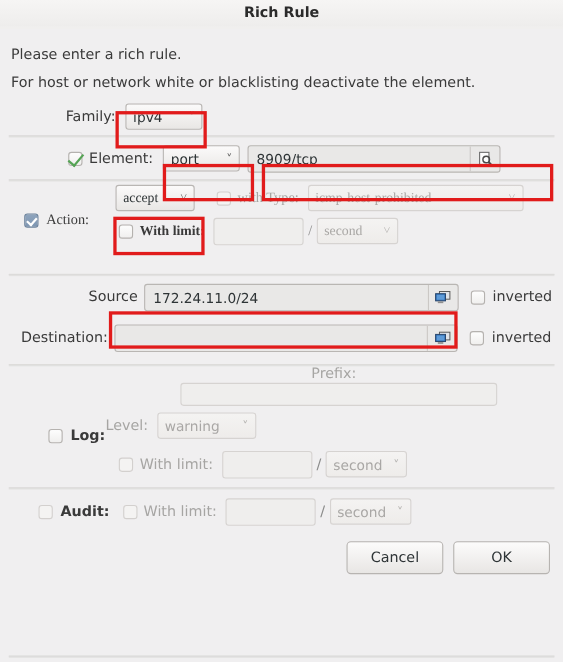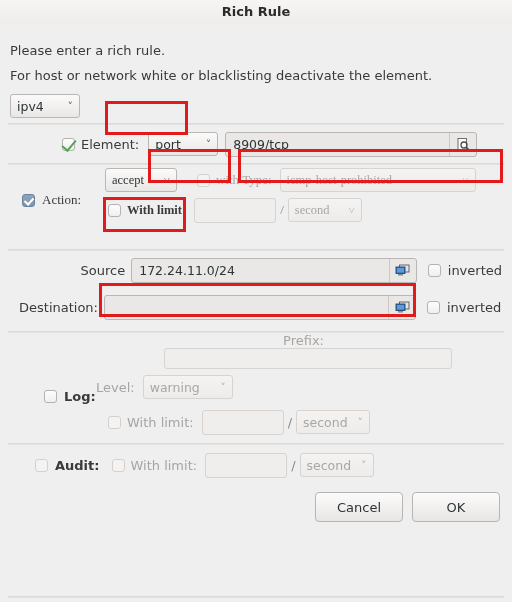--- a/index.html
+++ b/index.html
@@ -183,37 +183,38 @@
 <div class="dialog">
 
   <div class="titlebar">Rich Rule</div>
 
   <div class="intro">
     <p class="l1">Please enter a rich rule.</p>
     <p class="l2">For host or network white or blacklisting deactivate the element.</p>
   </div>
 
   <div class="row" style="height:34px; margin-top:6px;">
+    <span class="lbl" style="width:95px; text-align:right; padding-right:9px;">Family:</span>
     <span class="combo" style="width:70px;">
       <span>ipv4</span>
       <span class="arrow">˅</span>
     </span>
   </div>
 
   <div class="sep"></div>
 
   <div class="row" style="height:38px;">
     <span style="width:52px;"></span>
     <span class="cb checked-green"></span>
     <span class="lbl" style="margin-left:6px;">Element:</span>
     <span class="combo" style="width:70px; margin-left:9px;">
       <span>port</span>
       <span class="arrow">˅</span>
     </span>
-    <span class="entry" style="width:252px; margin-left:7px;">
+    <span class="entry" style="width:230px; margin-left:7px;">
       <span class="val">8909/tcp</span>
       <span class="iconbtn">
         <svg width="14" height="14" viewBox="0 0 14 14">
           <rect x="2" y="1.5" width="8.5" height="11" fill="#fdfdfd" stroke="#6d6d6d" stroke-width="1"></rect>
           <circle cx="8" cy="8" r="3" fill="none" stroke="#4a4a4a" stroke-width="1.3"></circle>
           <line x1="10" y1="10" x2="12.5" y2="12.5" stroke="#4a4a4a" stroke-width="1.6"></line>
         </svg>
       </span>
     </span>
   </div>

